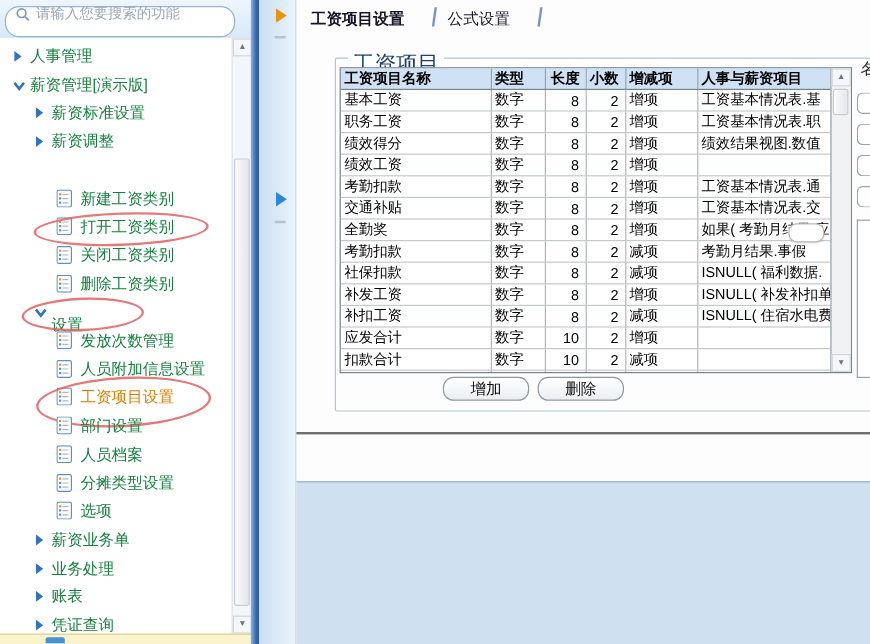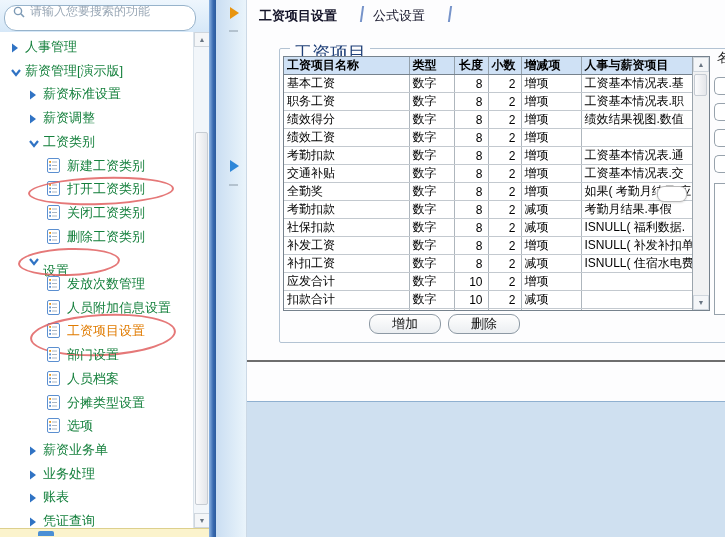--- a/index.html
+++ b/index.html
@@ -129,26 +129,20 @@
               <polygon points="1,0.5 7,5 1,9.5" fill="#3073c4"></polygon>
             </svg></span>
           <span class="tree-label" style="position: absolute; left: 43px; top: 3px;">薪资标准设置</span>
         </div>
         <div class="tree-item" style="top: 74.1px;">
           <span class="tw" style="left: 29px;"><svg width="8" height="10">
               <polygon points="1,0.5 7,5 1,9.5" fill="#3073c4"></polygon>
             </svg></span>
           <span class="tree-label" style="position: absolute; left: 43px; top: 3px;">薪资调整</span>
         </div>
-        <div class="tree-item" style="top: 97.8px;">
-          <span class="tw" style="left: 29px;"><svg width="10" height="8">
-              <polyline points="1,1 5,6 9,1" fill="none" stroke="#3073c4" stroke-width="2.2"></polyline>
-            </svg></span>
-          <span class="tree-label" style="position: absolute; left: 43px; top: 3px;">工资类别</span>
-        </div>
         <div class="tree-item" style="top: 121.5px;">
           <span class="tw" style="left: 47px;"><svg width="13" height="15">
               <rect x="0.5" y="0.5" width="12" height="14" rx="1.5" fill="#fff" stroke="#5b8fd0"></rect>
               <line x1="5" y1="4" x2="10" y2="4" stroke="#aab6c2" stroke-width="1"></line>
               <line x1="5" y1="7.5" x2="10" y2="7.5" stroke="#aab6c2" stroke-width="1"></line>
               <line x1="5" y1="11" x2="10" y2="11" stroke="#aab6c2" stroke-width="1"></line>
               <rect x="2.2" y="3" width="1.8" height="1.8" fill="#e8940f"></rect>
               <rect x="2.2" y="6.5" width="1.8" height="1.8" fill="#5b8fd0"></rect>
               <rect x="2.2" y="10" width="1.8" height="1.8" fill="#5b8fd0"></rect>
             </svg></span>

